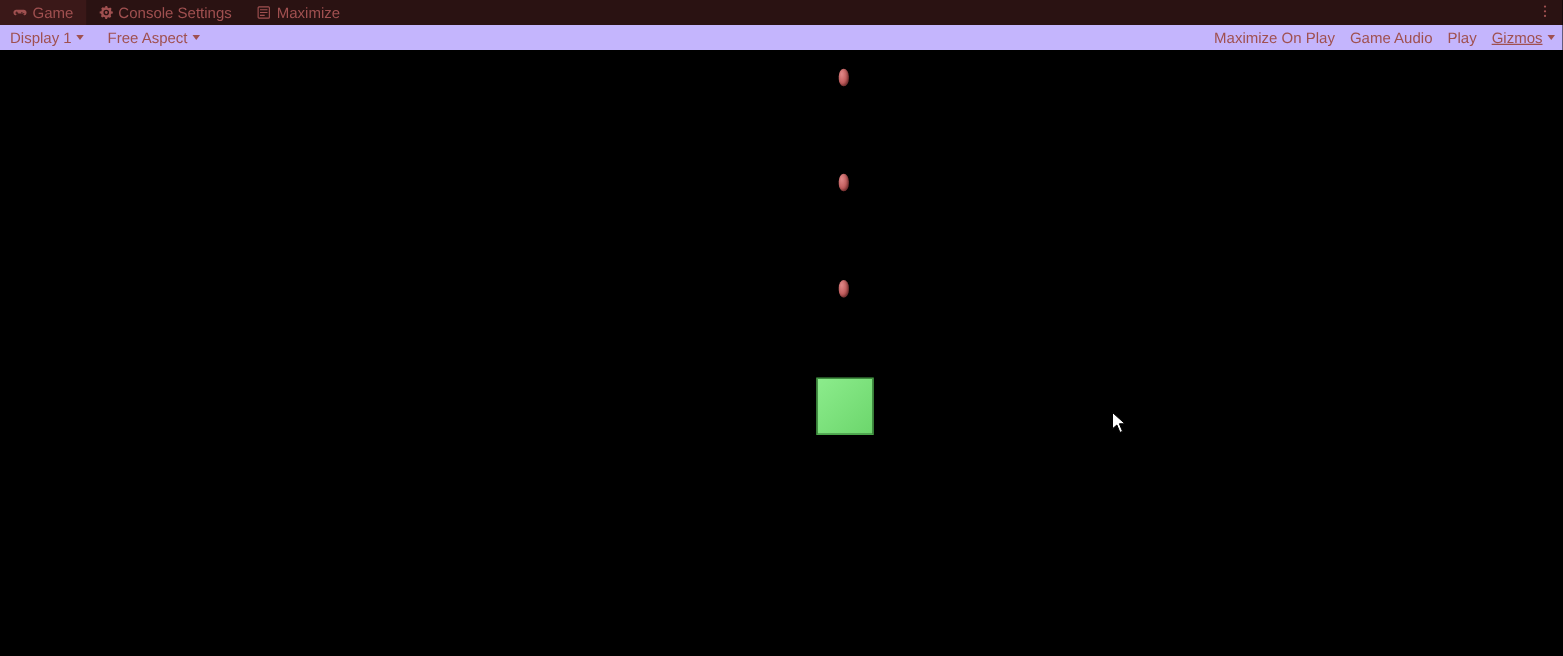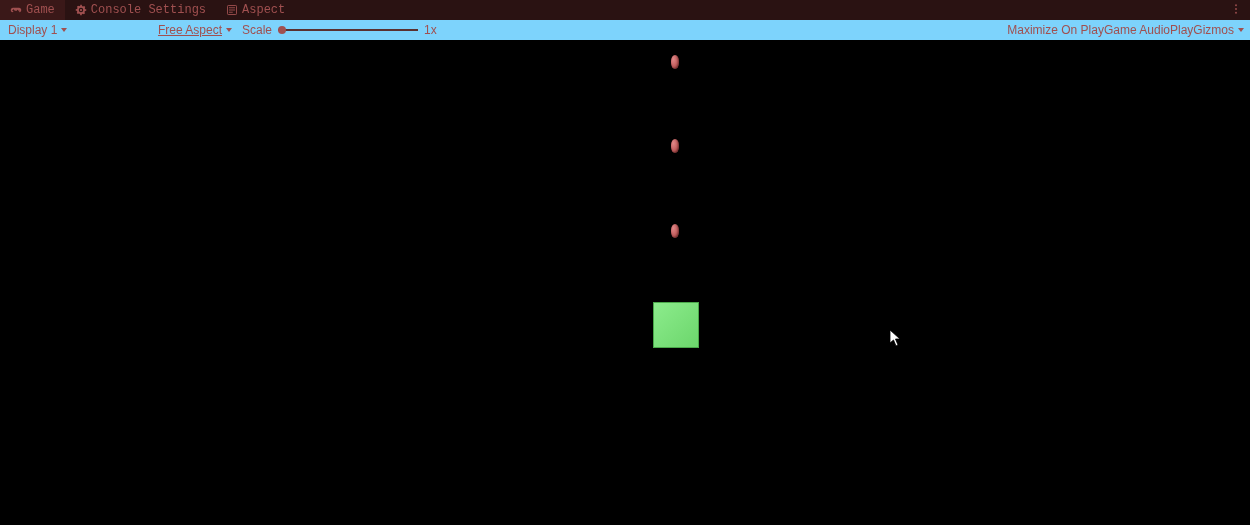--- a/index.html
+++ b/index.html
@@ -20,21 +20,20 @@
     align-items: center;
     position: relative;
   }
   .tab {
     display: flex;
     align-items: center;
     padding: 0 10px;
     height: 20px;
     cursor: pointer;
     gap: 4px;
-    font-family: Liberation Mono, monospace;
   }
   .tab.active {
     background: #3a1818;
   }
   .tab-icon {
     display: inline-flex;
     width: 12px;
     height: 12px;
     align-items: center;
     justify-content: center;
@@ -45,21 +44,21 @@
     right: 8px;
     top: 0;
     height: 20px;
     display: flex;
     align-items: center;
     cursor: pointer;
   }
   .kebab svg { width: 12px; height: 12px; }
   .toolbar {
     height: 20px;
-    background: #7dd3fc;
+    background: #c4b5fd;
     display: flex;
     align-items: center;
     position: relative;
     padding: 0 6px;
     gap: 8px;
   }
   .dropdown {
     display: flex;
     align-items: center;
     cursor: pointer;
@@ -69,21 +68,21 @@
   .dropdown-arrow {
     display: inline-block;
     width: 0;
     height: 0;
     border-left: 3px solid transparent;
     border-right: 3px solid transparent;
     border-top: 4px solid #a05050;
     margin-left: 2px;
   }
   .display-dd { width: 70px; }
-  .aspect-dd { width: 150px; justify-content: flex-end; text-decoration: underline; }
+  .aspect-dd { width: 150px; justify-content: flex-start; }
   .scale-group {
     display: flex;
     align-items: center;
     gap: 6px;
   }
   .slider {
     width: 140px;
     height: 2px;
     background: #5a3030;
     position: relative;
@@ -98,29 +97,31 @@
     top: -3px;
     left: 0;
   }
   .toolbar-right {
     position: absolute;
     right: 6px;
     top: 0;
     height: 20px;
     display: flex;
     align-items: center;
+    gap: 12px;
   }
   .toolbar-btn {
     cursor: pointer;
   }
   .gizmos-dd {
     display: flex;
     align-items: center;
     gap: 2px;
     cursor: pointer;
+    text-decoration: underline;
   }
   .game-view {
     position: absolute;
     top: 40px;
     left: 0;
     right: 0;
     bottom: 0;
     background: #000;
   }
   .player {
@@ -168,48 +169,41 @@
     </span>
     <span>Console Settings</span>
   </div>
   <div class="tab">
     <span class="tab-icon">
       <svg viewBox="0 0 16 16">
           <rect x="2" y="2" width="12" height="12" rx="1" fill="none" stroke="#a05050" stroke-width="1.2"></rect>
           <path d="M4 5h8M4 8h8M4 11h5" stroke="#a05050" stroke-width="1.2"></path>
         </svg>
     </span>
-    <span>Aspect</span>
+    <span>Maximize</span>
   </div>
   <div class="kebab">
     <span>
       <svg viewBox="0 0 16 16">
           <circle cx="8" cy="3" r="1.2" fill="#a05050"></circle>
           <circle cx="8" cy="8" r="1.2" fill="#a05050"></circle>
           <circle cx="8" cy="13" r="1.2" fill="#a05050"></circle>
         </svg>
     </span>
   </div>
 </div>
 
 <div class="toolbar">
   <div class="dropdown display-dd">
     <span>Display 1</span>
     <span class="dropdown-arrow"></span>
   </div>
   <div class="dropdown aspect-dd">
     <span>Free Aspect</span>
     <span class="dropdown-arrow"></span>
-  </div>
-  <div class="scale-group">
-    <span>Scale</span>
-    <div class="slider">
-      <div class="slider-thumb"></div>
-    </div>
-    <span>1x</span>
   </div>
   <div class="toolbar-right">
     <span class="toolbar-btn">Maximize On Play</span>
     <span class="toolbar-btn">Game Audio</span>
     <span class="toolbar-btn">Play</span>
     <div class="gizmos-dd">
       <span>Gizmos</span>
       <span class="dropdown-arrow"></span>
     </div>
   </div>

